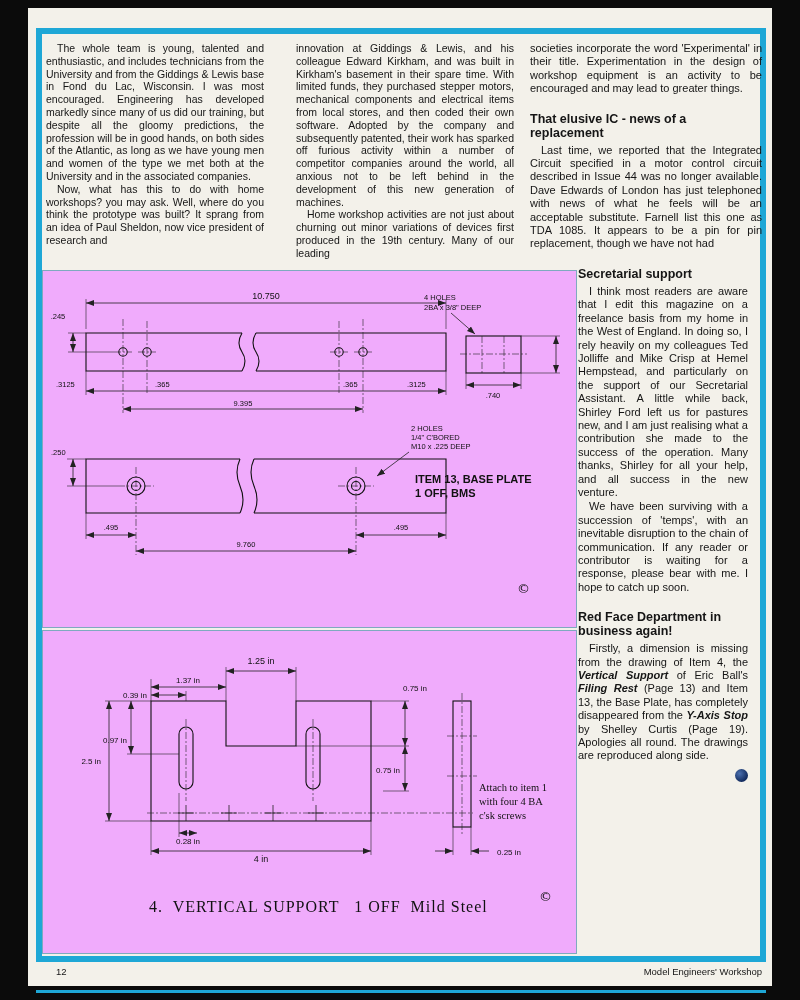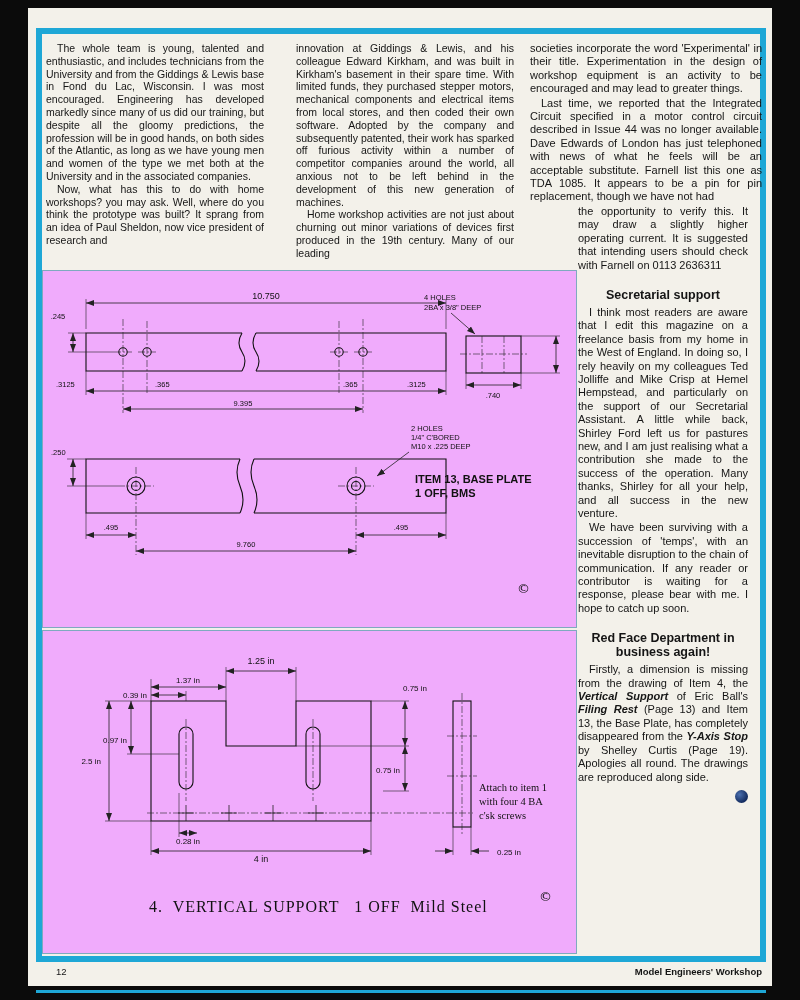--- a/index.html
+++ b/index.html
@@ -9,30 +9,30 @@
   .frame{position:absolute;left:36px;top:28px;width:718px;height:922px;border:6px solid #1ea7d6;}
   .cols{position:absolute;left:46px;top:42px;width:468px;display:flex;gap:32px;}
   .col{width:224px;font-size:10.5px;line-height:1.22;text-align:justify;}
   .col p{margin:0;}
   .ind{text-indent:11px;}
   .noind{text-indent:0;}
   .rightcol{position:absolute;left:530px;top:42px;width:232px;font-size:11px;line-height:1.22;text-align:justify;}
   .rightcol p{margin:0 0 1px 0;}
   .rightcol h3{margin:16px 0 4px 0;font-size:12.5px;line-height:1.12;text-align:left;}
   .narrow{margin-left:48px;width:170px;}
-  .narrow h3{text-align:center;}
+  .narrow h3{}
   .ital{font-style:italic;font-weight:bold;}
   .endrow{text-align:right;margin-top:6px;}
   .endicon{display:inline-block;width:13px;height:13px;border-radius:50%;
            background:radial-gradient(circle at 35% 35%, #4a6fae, #122b5e 70%);}
   .panel{position:absolute;background:#f0abfc;border:1px solid #7fa9bf;}
   .panel1{left:42px;top:270px;width:533px;height:356px;}
   .panel2{left:42px;top:630px;width:533px;height:322px;}
   .pageno{position:absolute;left:56px;top:966px;font-size:9.5px;}
-  .mag{position:absolute;right:38px;top:966px;font-size:9.5px;font-weight:bold;}
+  .mag{position:absolute;right:38px;top:966px;font-size:9.5px;font-weight:normal;}
   .bottomline{position:absolute;left:36px;top:990px;width:730px;height:3px;background:#1ea7d6;}
   
   .out{fill:none;stroke:#111;stroke-width:1.1;}
   .dim{stroke:#222;stroke-width:.8;fill:none;}
   .ext{stroke:#222;stroke-width:.6;}
   .cl{stroke:#222;stroke-width:.6;stroke-dasharray:7 2 2 2;}
   svg text{fill:#111;}
   .t75{font:7.5px "Liberation Sans",sans-serif;}
   .t8{font:8px "Liberation Sans",sans-serif;}
   .t9{font:9px "Liberation Sans",sans-serif;}
@@ -57,23 +57,23 @@
       <p class="ind">Now, what has this to do with home workshops? you may ask. Well, where do you think the prototype was built? It sprang from an idea of Paul Sheldon, now vice president of research and</p>
     </div>
     <div class="col">
       <p class="noind">innovation at Giddings &amp; Lewis, and his colleague Edward Kirkham, and was built in Kirkham's basement in their spare time. With limited funds, they purchased stepper motors, mechanical components and electrical items from local stores, and then coded their own software. Adopted by the company and subsequently patented, their work has sparked off furious activity within a number of competitor companies around the world, all anxious not to be left behind in the development of this new generation of machines.</p>
       <p class="ind">Home workshop activities are not just about churning out minor variations of devices first produced in the 19th century. Many of our leading</p>
     </div>
   </div>
 
   <div class="rightcol">
     <p class="noind">societies incorporate the word 'Experimental' in their title. Experimentation in the design of workshop equipment is an activity to be encouraged and may lead to greater things.</p>
+    <h3>That elusive IC - news of a replacement</h3>
     <p class="ind">Last time, we reported that the Integrated Circuit specified in a motor control circuit described in Issue 44 was no longer available. Dave Edwards of London has just telephoned with news of what he feels will be an acceptable substitute. Farnell list this one as TDA 1085. It appears to be a pin for pin replacement, though we have not had</p>
     <div class="narrow">
-      <p class="noind">the opportunity to verify this. It may draw a slightly higher operating current. It is suggested that intending users should check with Farnell on 0113 2636311</p>
       <h3>Secretarial support</h3>
       <p class="ind">I think most readers are aware that I edit this magazine on a freelance basis from my home in the West of England. In doing so, I rely heavily on my colleagues Ted Jolliffe and Mike Crisp at Hemel Hempstead, and particularly on the support of our Secretarial Assistant. A little while back, Shirley Ford left us for pastures new, and I am just realising what a contribution she made to the success of the operation. Many thanks, Shirley for all your help, and all success in the new venture.</p>
       <p class="ind">We have been surviving with a succession of 'temps', with an inevitable disruption to the chain of communication. If any reader or contributor is waiting for a response, please bear with me. I hope to catch up soon.</p>
       <h3>Red Face Department in business again!</h3>
       <p class="ind"><span>Firstly, a dimension is missing from the drawing of Item 4, the </span><span class="ital">Vertical Support</span><span> of Eric Ball's </span><span class="ital">Filing Rest</span><span> (Page 13) and Item 13, the Base Plate, has completely disappeared from the </span><span class="ital">Y-Axis Stop</span><span> by Shelley Curtis (Page 19). Apologies all round. The drawings are reproduced along side.</span></p>
       <div class="endrow">
         <span class="endicon"></span>
       </div>
     </div>
   </div>

